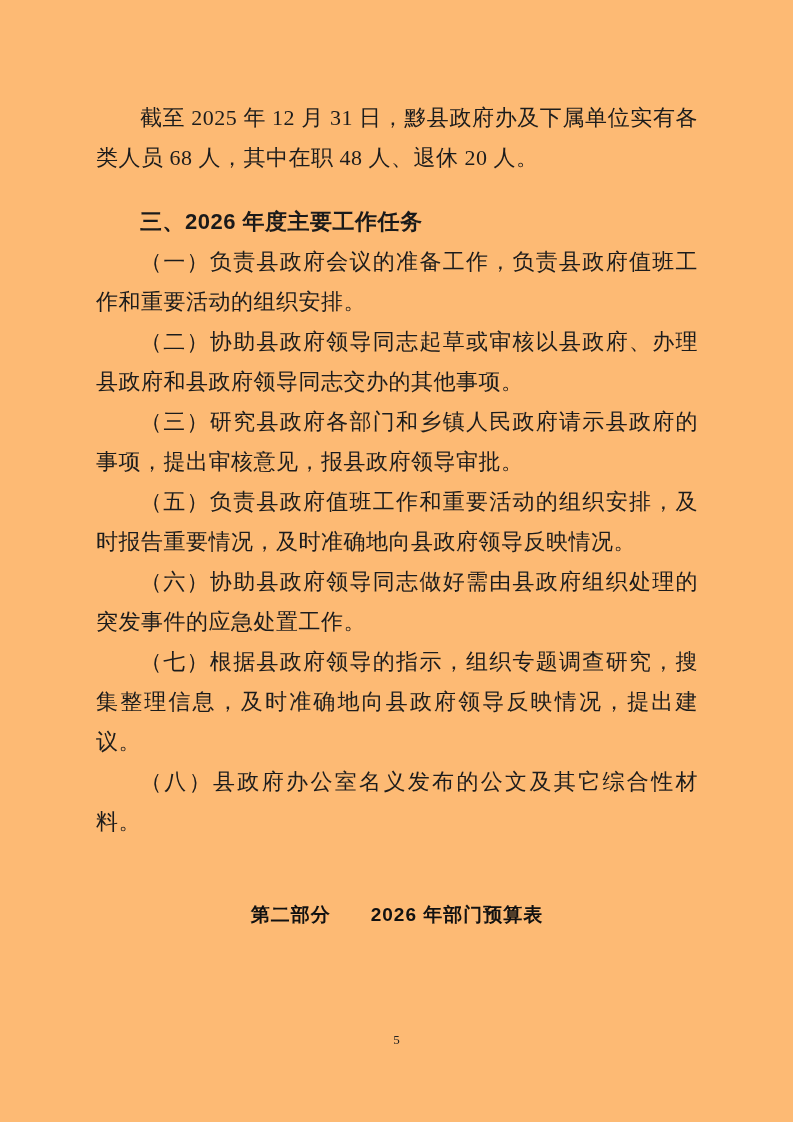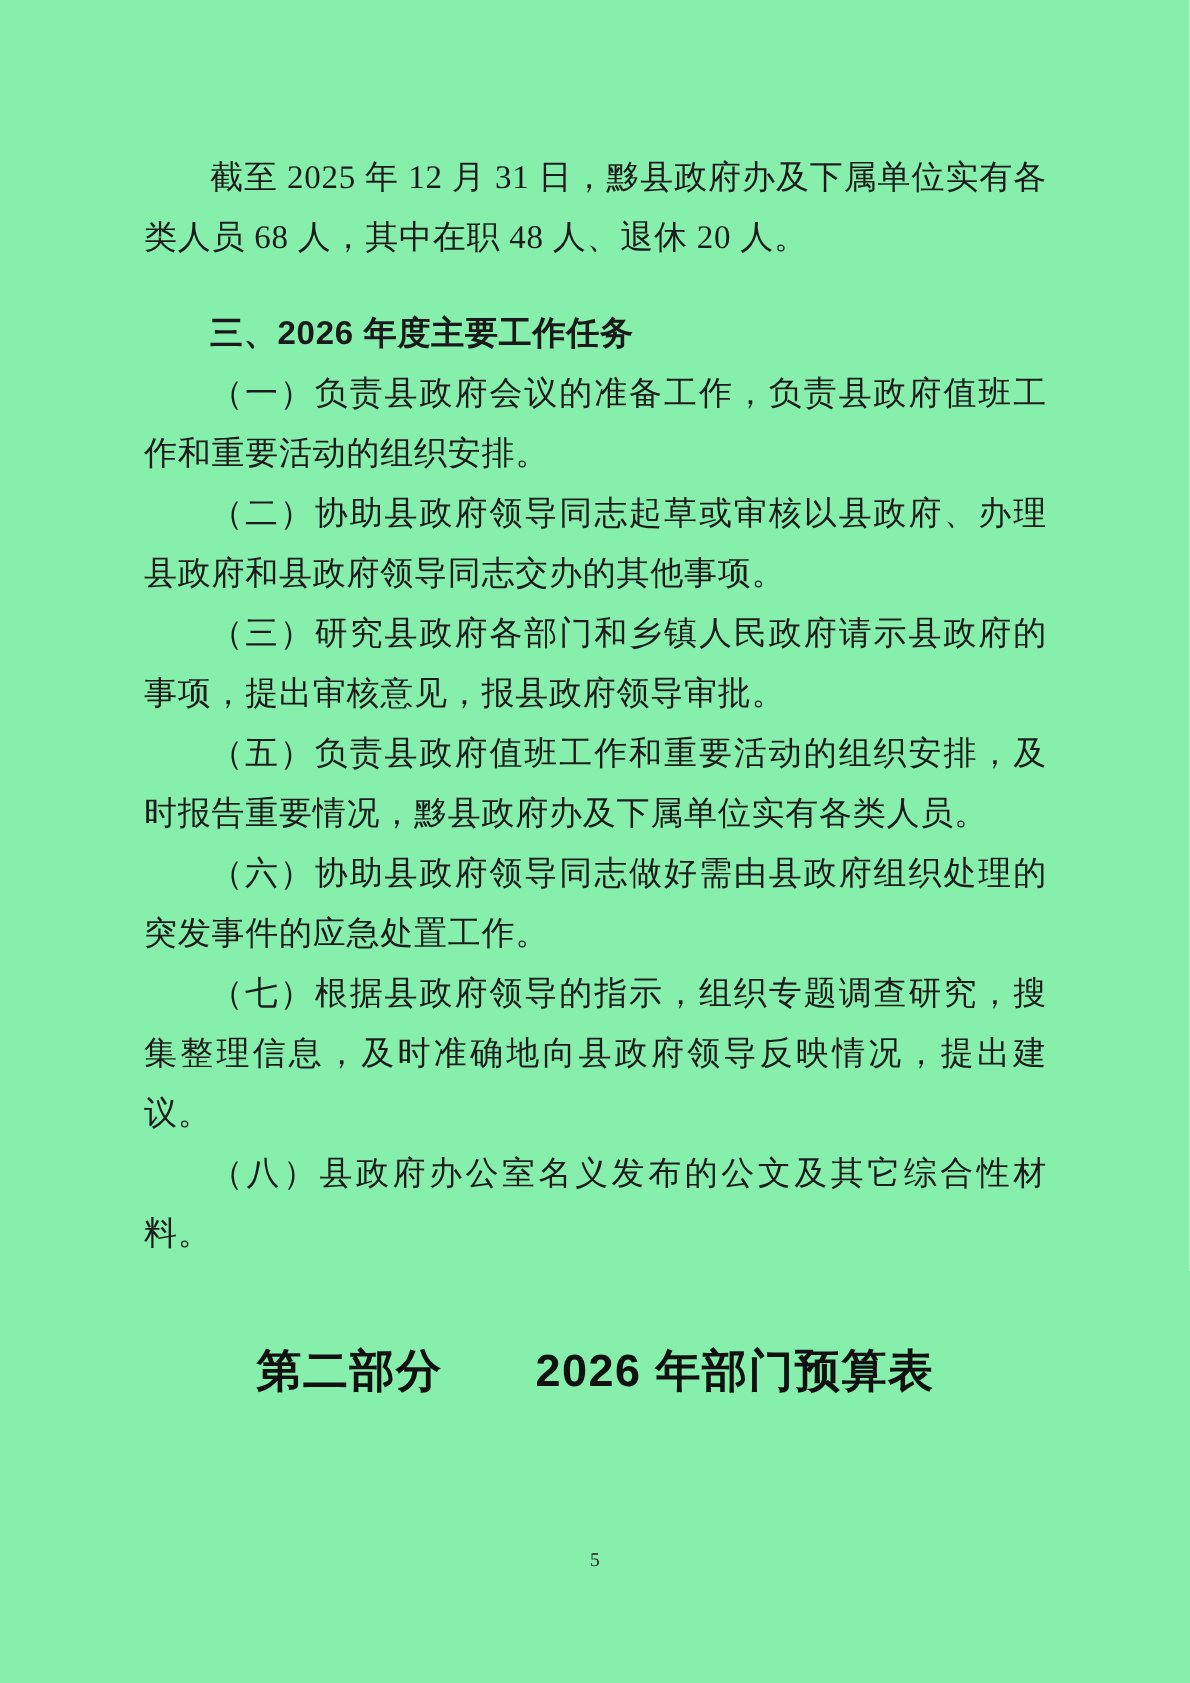--- a/index.html
+++ b/index.html
@@ -5,21 +5,21 @@
   html, body {
     margin: 0;
     padding: 0;
     background: #e8e8e8;
   }
   .page {
     position: relative;
     width: 793px;
     height: 1122px;
     margin: 0 auto;
-    background: #86efac;
+    background: #fdba74;
     overflow: hidden;
     color: #1c1c1c;
   }
   .content {
     position: absolute;
     left: 96px;
     top: 98px;
     width: 602px;
   }
   p.body-para {
@@ -39,21 +39,21 @@
     font-size: 22px;
     line-height: 40px;
     text-indent: 2em;
     letter-spacing: 0.5px;
     color: #1a1a1a;
   }
   h1.part-heading {
     margin: 52px 0 0 0;
     font-family: "Liberation Sans", "DejaVu Sans", sans-serif;
     font-weight: 700;
-    font-size: 30px;
+    font-size: 19px;
     line-height: 42px;
     text-align: center;
     letter-spacing: 1px;
     color: #111111;
   }
   .page-footer {
     position: absolute;
     left: 0;
     bottom: 74px;
     width: 100%;
@@ -69,21 +69,21 @@
 <div class="page">
   <div class="content">
 
     <p class="body-para">截至 2025 年 12 月 31 日，黟县政府办及下属单位实有各类人员 68 人，其中在职 48 人、退休 20 人。</p>
 
     <h2 class="section-heading">三、2026 年度主要工作任务</h2>
 
     <p class="body-para">（一）负责县政府会议的准备工作，负责县政府值班工作和重要活动的组织安排。</p>
     <p class="body-para">（二）协助县政府领导同志起草或审核以县政府、办理县政府和县政府领导同志交办的其他事项。</p>
     <p class="body-para">（三）研究县政府各部门和乡镇人民政府请示县政府的事项，提出审核意见，报县政府领导审批。</p>
-    <p class="body-para">（五）负责县政府值班工作和重要活动的组织安排，及时报告重要情况，黟县政府办及下属单位实有各类人员。</p>
+    <p class="body-para">（五）负责县政府值班工作和重要活动的组织安排，及时报告重要情况，及时准确地向县政府领导反映情况。</p>
     <p class="body-para">（六）协助县政府领导同志做好需由县政府组织处理的突发事件的应急处置工作。</p>
     <p class="body-para">（七）根据县政府领导的指示，组织专题调查研究，搜集整理信息，及时准确地向县政府领导反映情况，提出建议。</p>
     <p class="body-para">（八）县政府办公室名义发布的公文及其它综合性材料。</p>
 
     <h1 class="part-heading">第二部分　　2026 年部门预算表</h1>
 
   </div>
 
   <div class="page-footer">
     <span>5</span>

